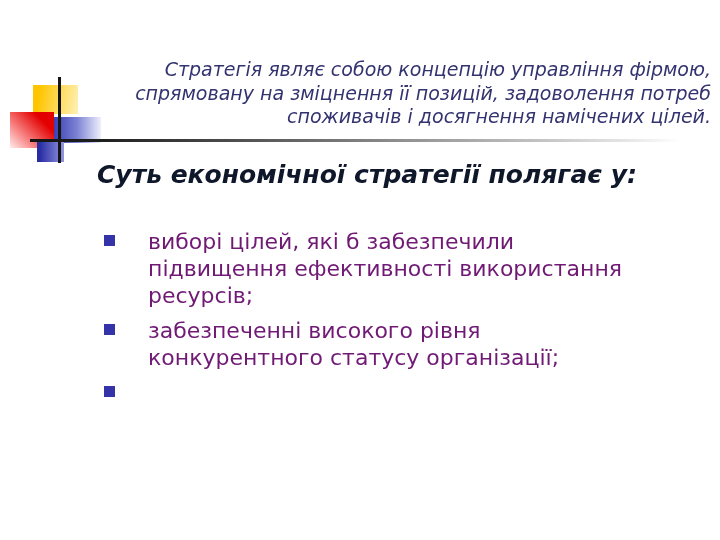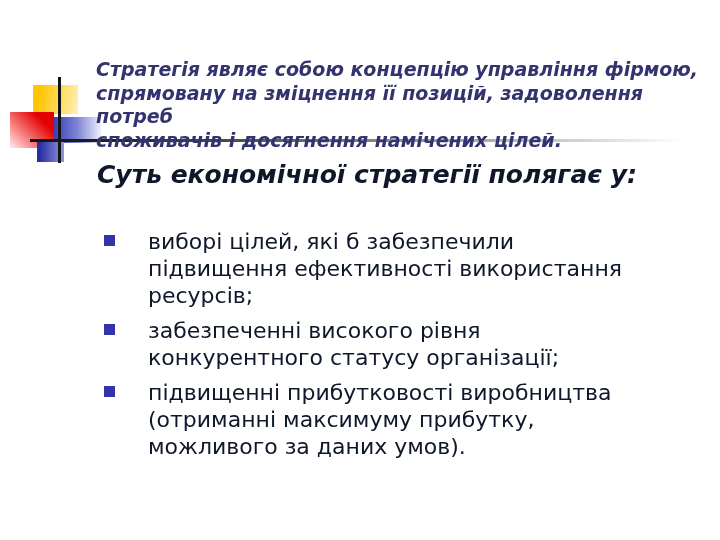--- a/index.html
+++ b/index.html
@@ -40,44 +40,45 @@
   .h-line {
     left: 30px; top: 139px; width: 650px; height: 3px;
     background: linear-gradient(90deg,
       #141414 0%, #1d1d1d 10%, #4a4a4a 30%, #8a8a8a 55%,
       #c2c2c2 78%, #e9e9e9 93%, #ffffff 100%);
   }
 
   
   .slide-header {
     position: absolute; left: 96px; top: 58px; width: 615px;
-    font-size: 19px; font-weight: bold; font-style: italic;
+    font-size: 19px; font-weight: normal; font-style: italic;
     line-height: 23.5px; color: #333370;
     white-space: pre-line;
+    text-align: right;
   }
   .slide-subtitle {
     position: absolute; left: 97px; top: 160px; width: 600px;
     font-size: 25px; font-weight: bold; font-style: italic;
     line-height: 30px; color: #0f172a;
   }
   .bullet-list {
     position: absolute; left: 104px; top: 228px; width: 580px;
   }
   .bullet-row {
     display: flex; align-items: flex-start;
     margin-bottom: 8px;
   }
   .bullet-marker {
     flex: 0 0 auto;
     width: 11px; height: 11px; margin-top: 7px;
     background: #3434a8;
   }
   .bullet-text {
     margin-left: 33px;
-    font-size: 22px; line-height: 27px; color: #0f172a;
+    font-size: 22px; line-height: 27px; color: #701a75;
     white-space: pre-line;
   }
 </style>
 </head>
 <body>
 
 <div class="slide">
 
   <div class="deco sq-yellow"></div>
   <div class="deco sq-blue-large"></div>
@@ -99,19 +100,16 @@
 підвищення ефективності використання
 ресурсів;</span>
       </div>
       <div class="bullet-row">
         <span class="bullet-marker"></span>
         <span class="bullet-text">забезпеченні високого  рівня
 конкурентного статусу організації;</span>
       </div>
       <div class="bullet-row">
         <span class="bullet-marker"></span>
-        <span class="bullet-text">підвищенні прибутковості виробництва
-(отриманні максимуму прибутку,
-можливого за даних умов).</span>
       </div>
     </div>
 
 </div>
 
 </body></html>

